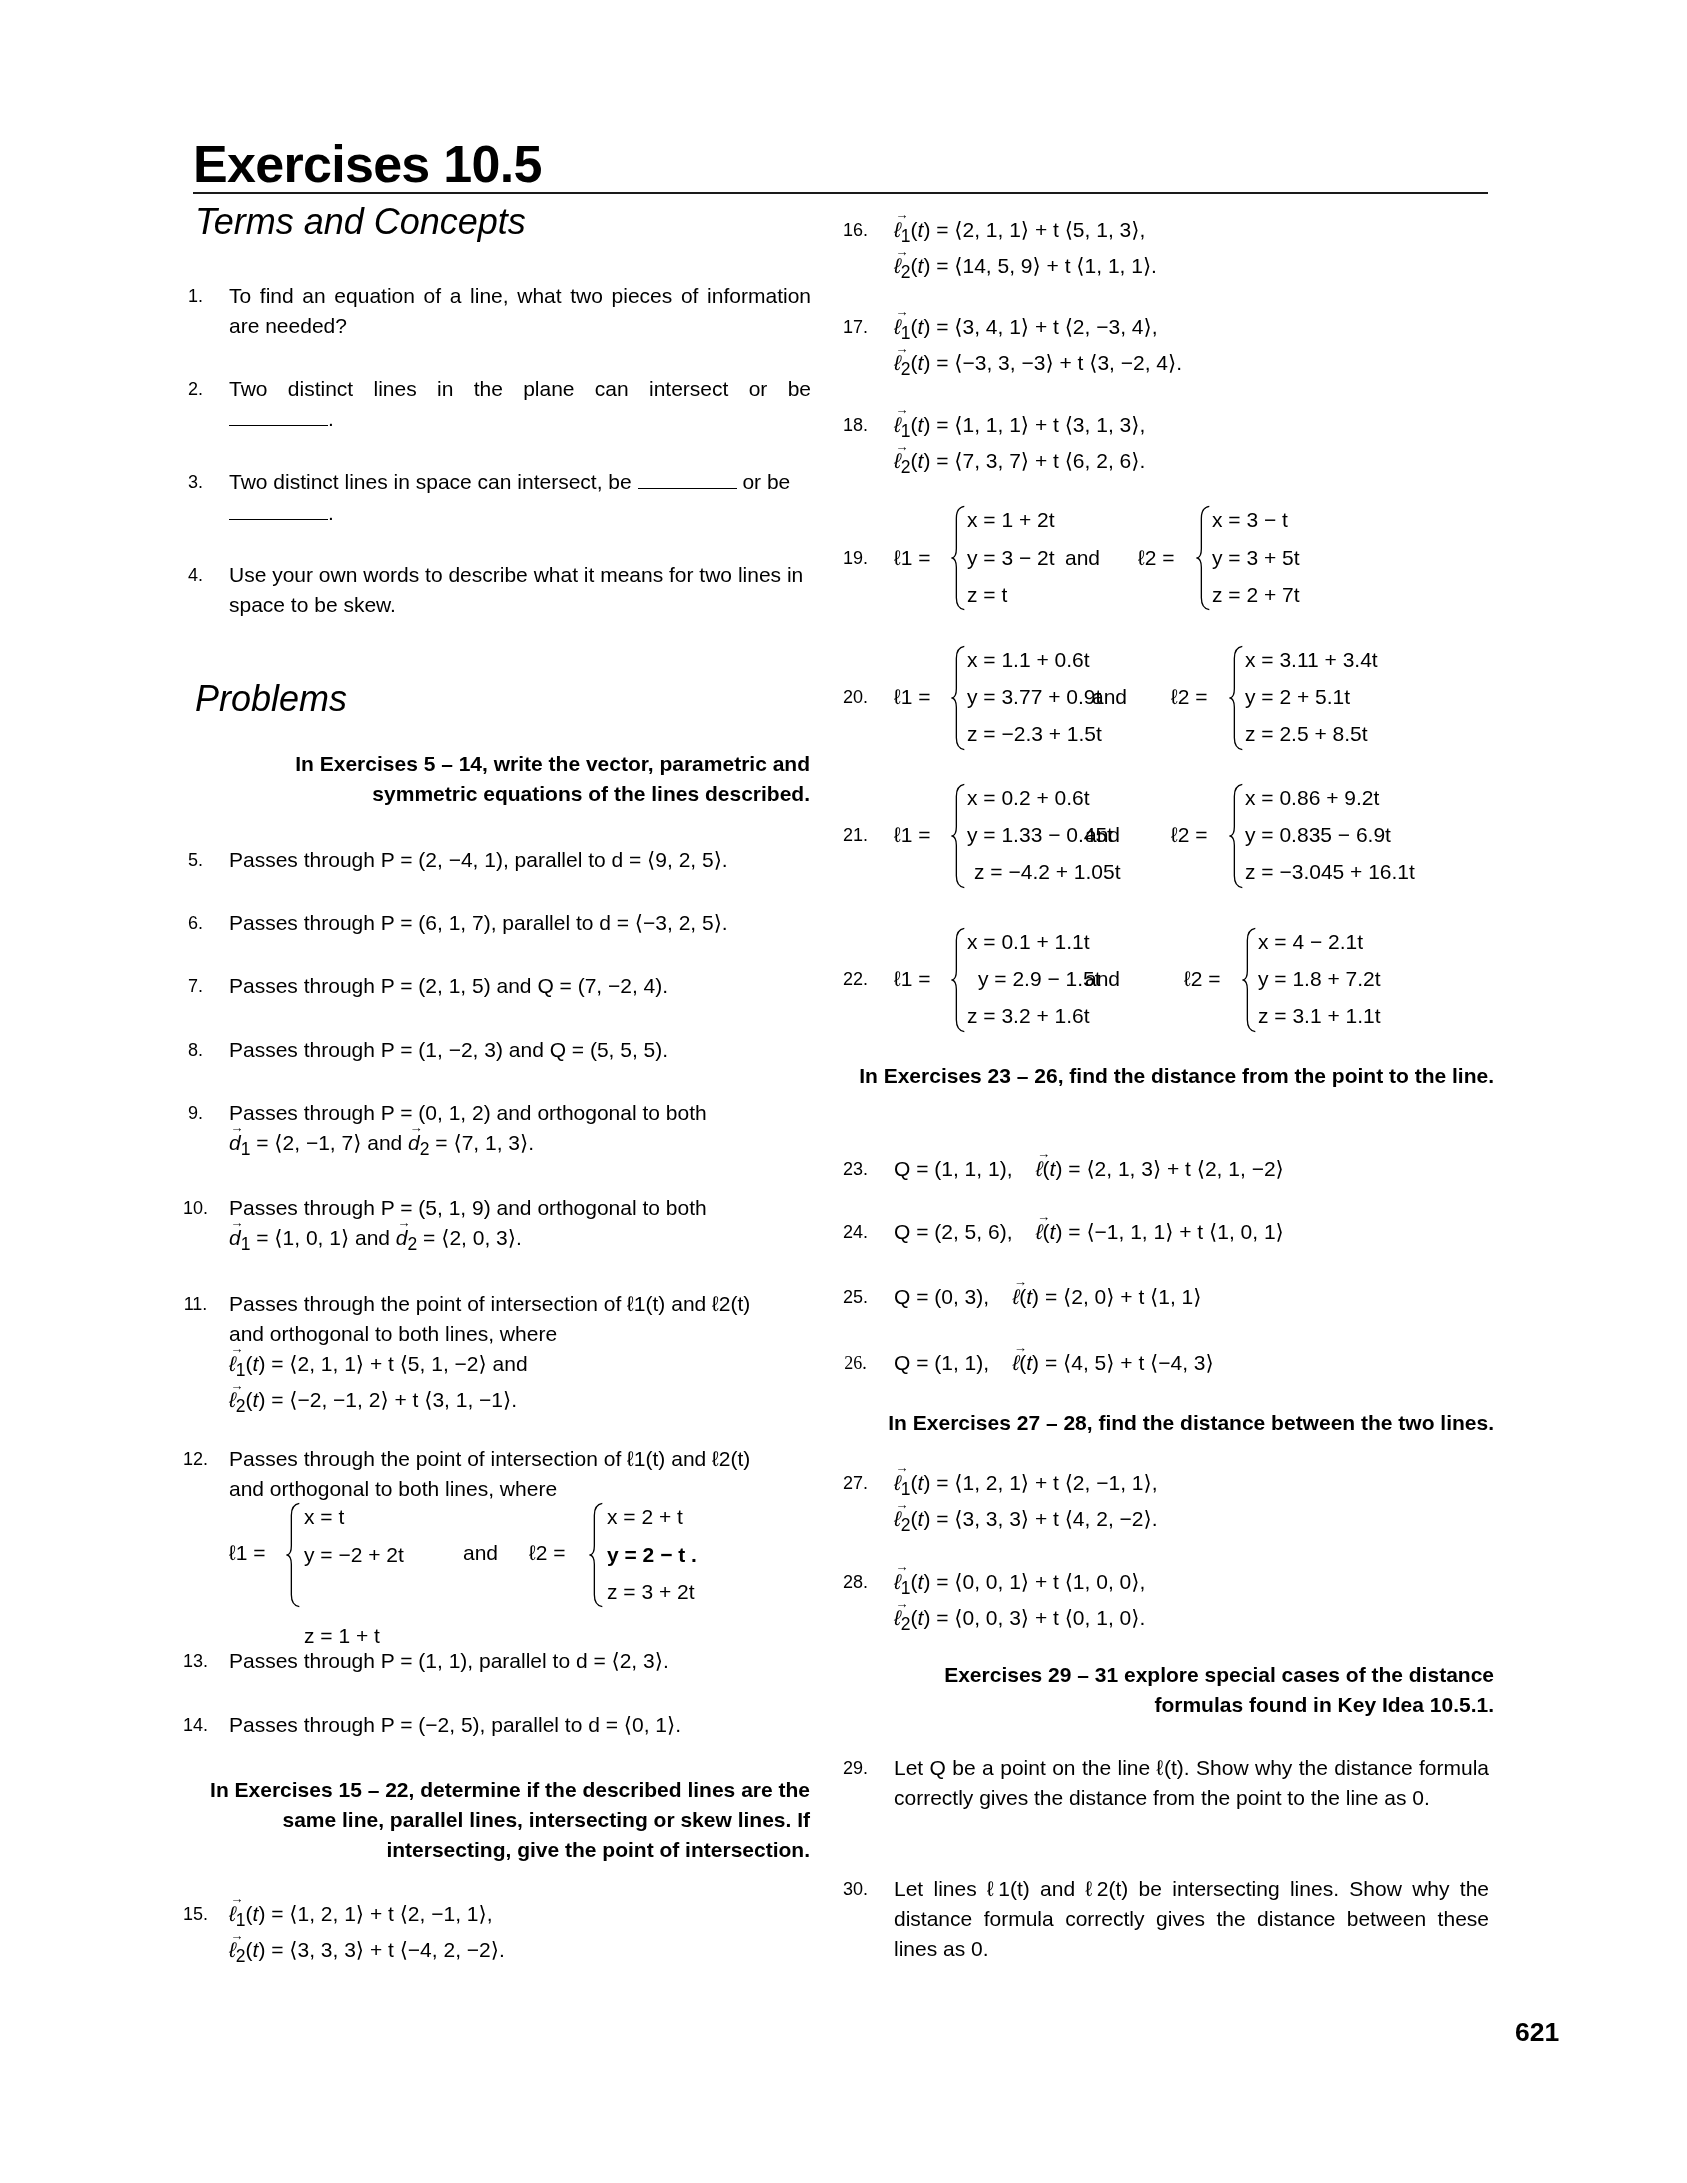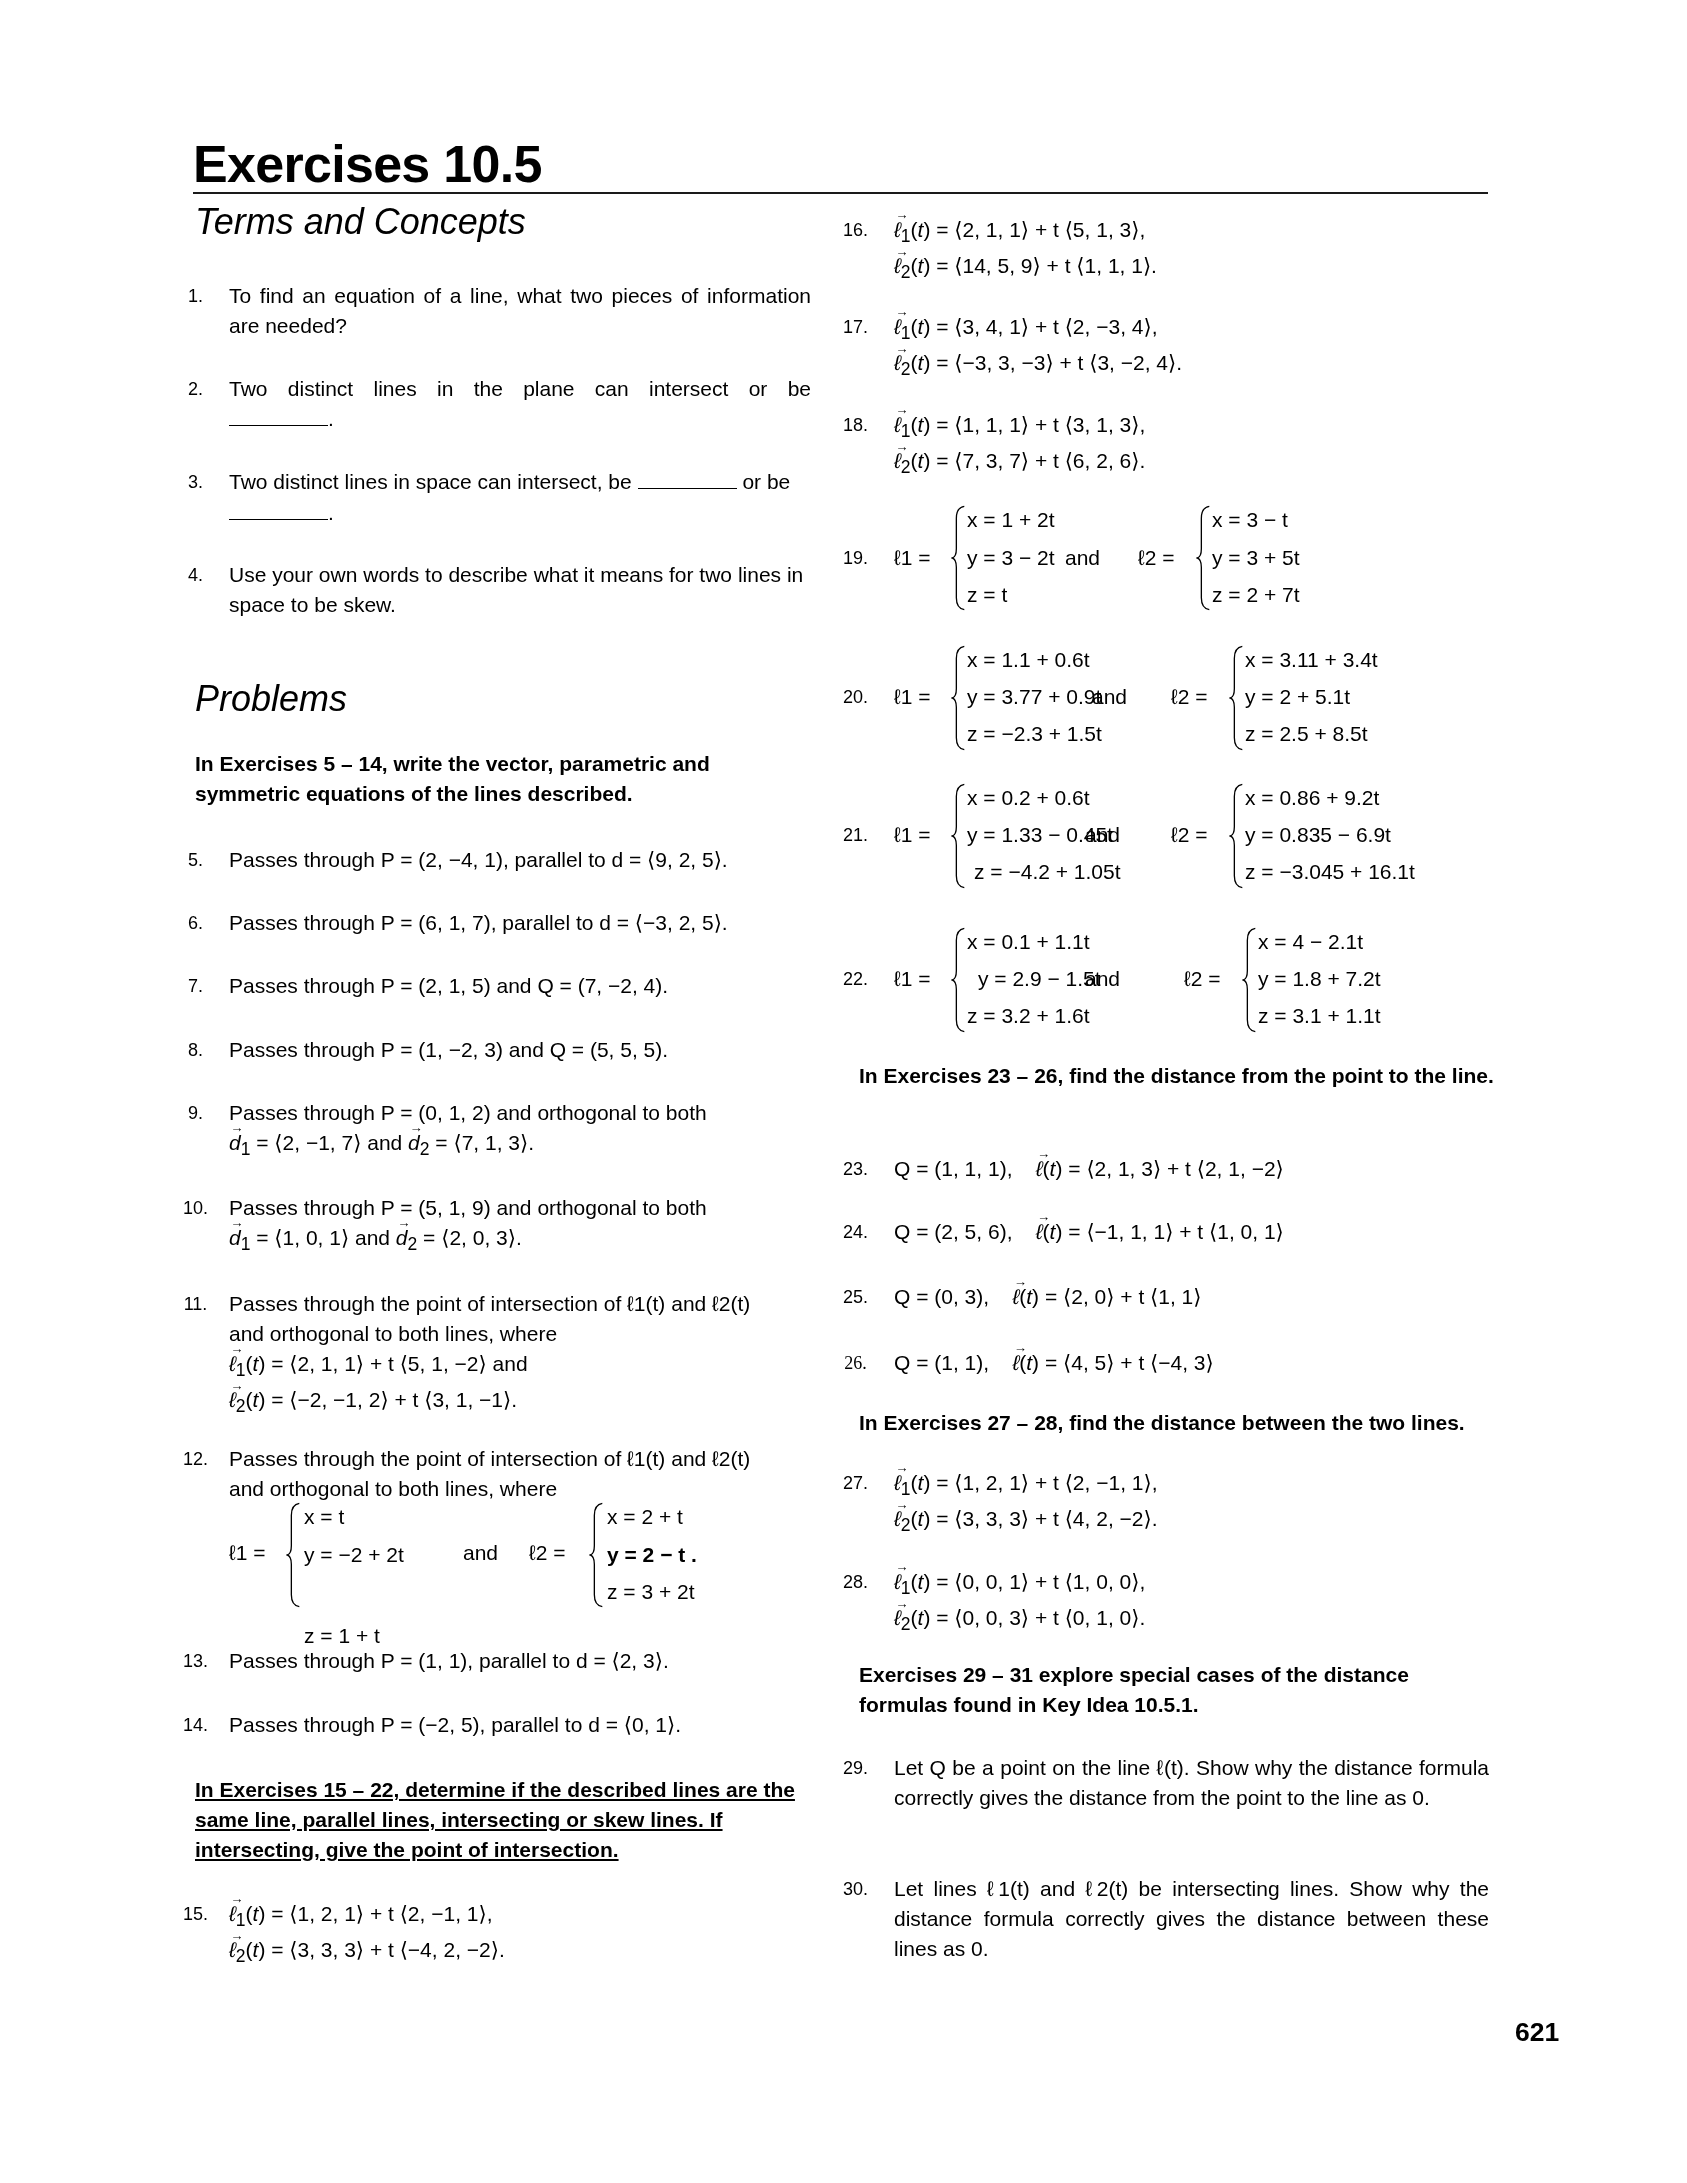--- a/index.html
+++ b/index.html
@@ -1,18 +1,18 @@
 <!DOCTYPE html>
 <html style="font-size:10.6px"><head>
 <meta charset="utf-8">
 <style>
   html, body { margin: 0; padding: 0; background: #ffffff; }
   body { width: 1687px; height: 2183px; position: relative; overflow: hidden;
          font-family: "Liberation Sans", "DejaVu Sans", sans-serif; color: #000; }
-  .abs { position: absolute; }
+  .abs { position: absolute; text-align: right; }
   .title { left: 193px; top: 138px; font-size: 52px; font-weight: bold; letter-spacing: -0.7px; line-height: 1; }
   .rule { left: 193px; top: 192px; width: 1295px; height: 2px; background: #1a1a1a; }
   .section { font-size: 36px; font-style: italic; line-height: 1; }
   .instr { font-size: 21px; line-height: 30px; font-weight: bold; }
   .num { position: absolute; font-size: 18px; line-height: 30px; text-align: center; width: 33px; }
   .body { position: absolute; font-size: 21px; line-height: 30px; }
   .col-left-num { left: 179px; }
   .col-left-body { left: 229px; width: 582px; text-align: justify; }
   .col-right-num { left: 839px; }
   .col-right-body { left: 894px; width: 595px; }
@@ -112,21 +112,21 @@
 <div class="row body" style="left:607px; top:1502px;">x = 2 + t</div>
 <div class="row body" style="left:607px; top:1540px;font-weight:bold;"><span>y = 2 − t</span> .</div>
 <div class="row body" style="left:607px; top:1577px;">z = 3 + 2t</div>
 
 <div class="num col-left-num" style="top:1646px;">13.</div>
 <div class="body col-left-body" style="top:1646px; text-align:left;">Passes through P = (1, 1), parallel to d = ⟨2, 3⟩.</div>
 
 <div class="num col-left-num" style="top:1710px;">14.</div>
 <div class="body col-left-body" style="top:1710px; text-align:left;">Passes through P = (−2, 5), parallel to d = ⟨0, 1⟩.</div>
 
-<div class="abs instr" style="left:195px; top:1775px; width:615px;text-decoration:underline;">In Exercises 15 – 22, determine if the described lines are the same line, parallel lines, intersecting or skew lines. If intersecting, give the point of intersection.</div>
+<div class="abs instr" style="left:195px; top:1775px; width:615px;">In Exercises 15 – 22, determine if the described lines are the same line, parallel lines, intersecting or skew lines. If intersecting, give the point of intersection.</div>
 
 <div class="num col-left-num" style="top:1899px;">15.</div>
 <div class="body col-left-body" style="top:1899px; text-align:left;">
   <div><span class="vec">ℓ</span><sub>1</sub>(<i>t</i>) <span>= ⟨1, 2, 1⟩ + t ⟨2, −1, 1⟩,</span></div>
   <div><span class="vec">ℓ</span><sub>2</sub>(<i>t</i>) <span>= ⟨3, 3, 3⟩ + t ⟨−4, 2, −2⟩.</span></div>
 </div>
 
 <div class="num col-right-num" style="top:215px;">16.</div>
 <div class="body col-right-body" style="top:215px;">
   <div><span class="vec">ℓ</span><sub>1</sub>(<i>t</i>) <span>= ⟨2, 1, 1⟩ + t ⟨5, 1, 3⟩,</span></div>

